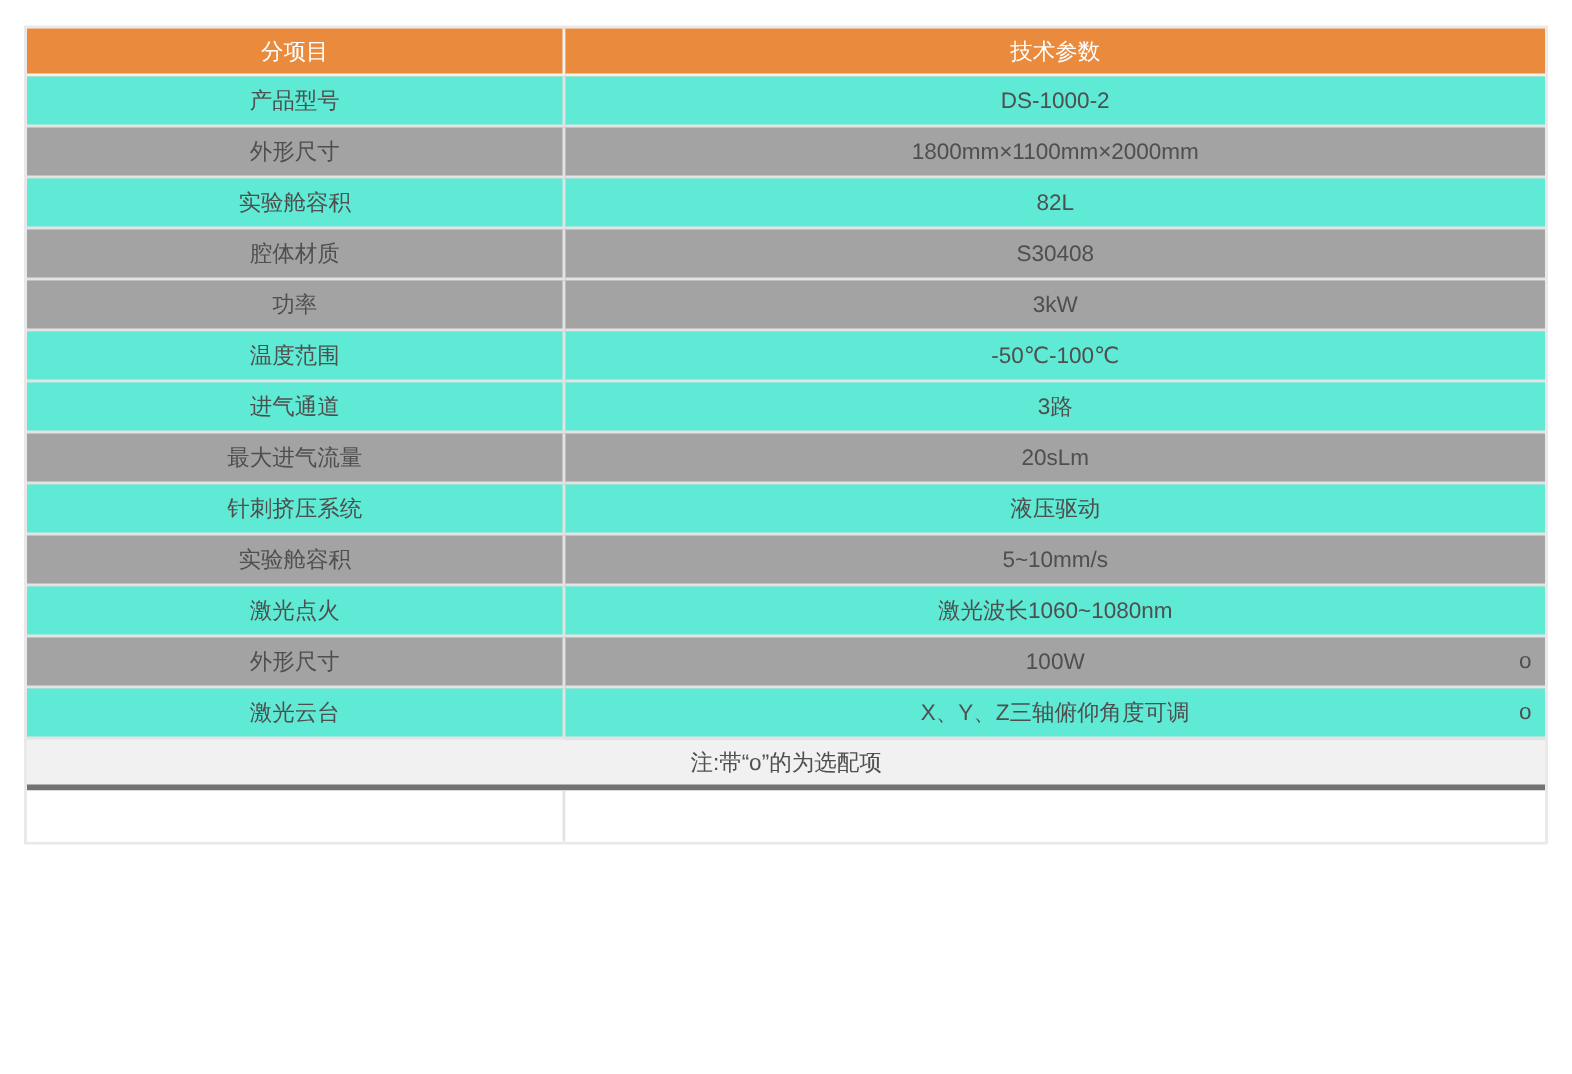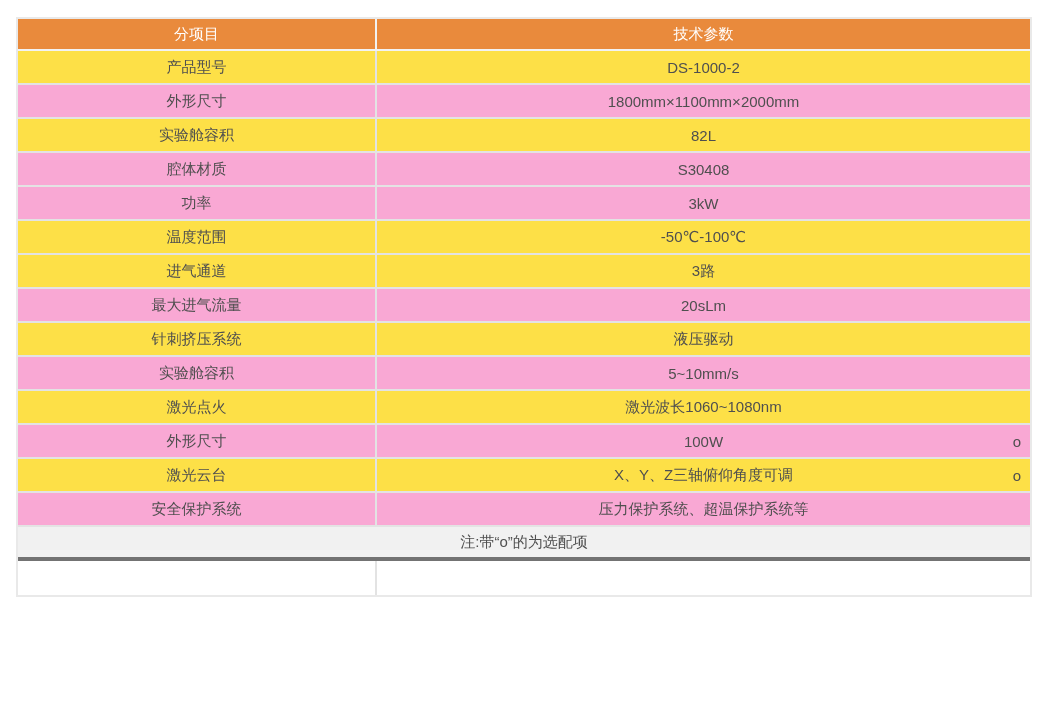--- a/index.html
+++ b/index.html
@@ -44,22 +44,22 @@
   }
   td {
     color: #4F4F4F;
     height: 34px;
     border-bottom: 2px solid #E3E3E3;
   }
   td.col-label {
     width: 359px;
     border-right: 2px solid #E3E3E3;
   }
-  tr.gray td { background: #fde047; }
-  tr.white td { background: #f9a8d4; }
+  tr.gray td { background: #5eead4; }
+  tr.white td { background: #a3a3a3; }
   td.col-value { position: relative; }
   .optional-marker {
     position: absolute;
     right: 9px;
     top: 50%;
     transform: translateY(-50%);
     color: #4F4F4F;
     font-size: 15px;
   }
   tr.note-row td {
@@ -172,27 +172,20 @@
       <span class="optional-marker">o</span>
     </td>
   </tr>
         <tr class="spec-row gray">
     <td class="col-label">激光云台</td>
     <td class="col-value">
       <span class="value-text">X、Y、Z三轴俯仰角度可调</span>
       <span class="optional-marker">o</span>
     </td>
   </tr>
-        <tr class="spec-row white">
-    <td class="col-label">安全保护系统</td>
-    <td class="col-value">
-      <span class="value-text">压力保护系统、超温保护系统等</span>
-      <span class="optional-marker"></span>
-    </td>
-  </tr>
       </tbody>
     <tbody>
       <tr class="note-row gray">
         <td colspan="2">注:带“o”的为选配项</td>
       </tr>
       <tr class="empty-row">
         <td class="col-label"></td>
         <td class="col-value"></td>
       </tr>
     </tbody>

